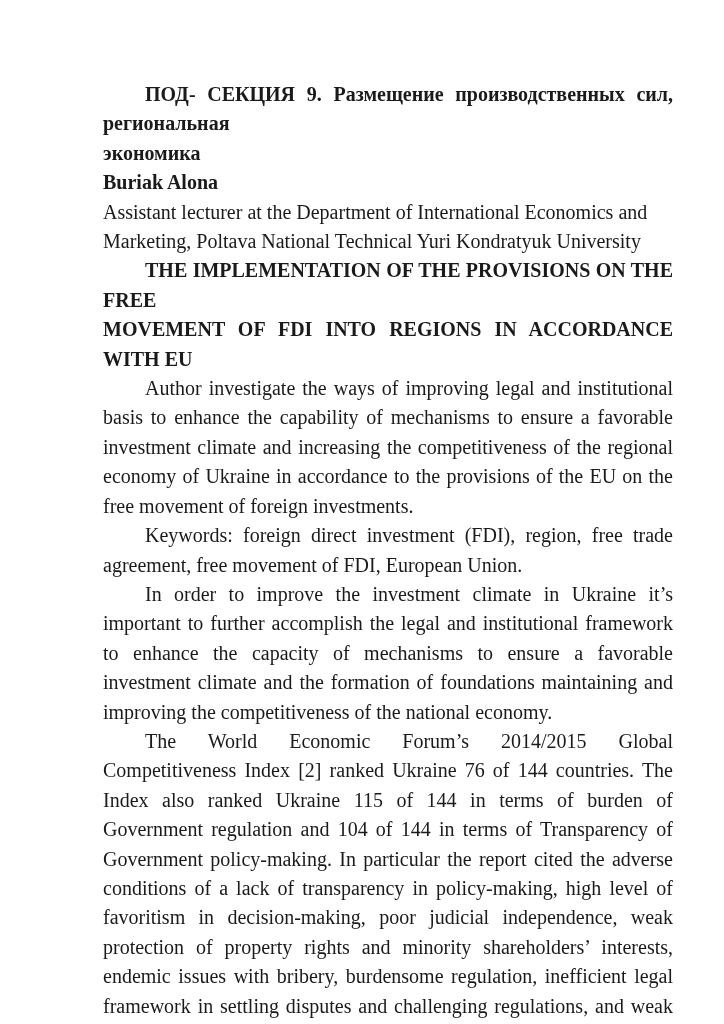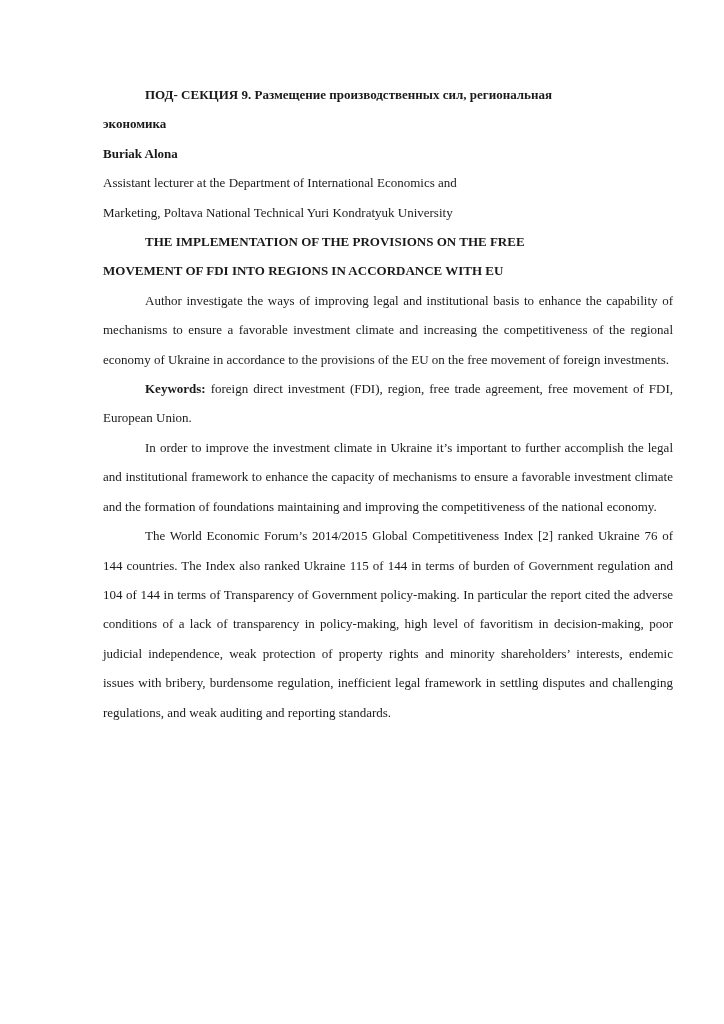--- a/index.html
+++ b/index.html
@@ -16,21 +16,21 @@
     font-family: "Liberation Serif", "DejaVu Serif", serif;
     color: #1a1a1a;
   }
   .content {
     box-sizing: border-box;
     width: 724px;
     padding: 80px 51px 0 103px;
   }
   .content p {
     margin: 0;
-    font-size: 13px;
+    font-size: 20px;
     line-height: 29.4px;
     text-align: justify;
     text-justify: inter-word;
     text-indent: 42px;
     hyphens: none;
   }
   .section-heading {
     font-weight: bold;
     text-align: left;
     white-space: pre-line;
@@ -44,21 +44,21 @@
     text-align: right;
     text-indent: 0 !important;
     white-space: pre-line;
   }
   .paper-title {
     font-weight: bold;
     text-align: right;
     white-space: pre-line;
   }
   .keywords-label {
-    font-weight: bold;
+    font-weight: normal;
   }
 </style>
 </head>
 <body>
 
 <div class="page">
   <div class="content">
 
     <p class="section-heading">ПОД- СЕКЦИЯ 9. Размещение производственных сил, региональная
 экономика</p>

